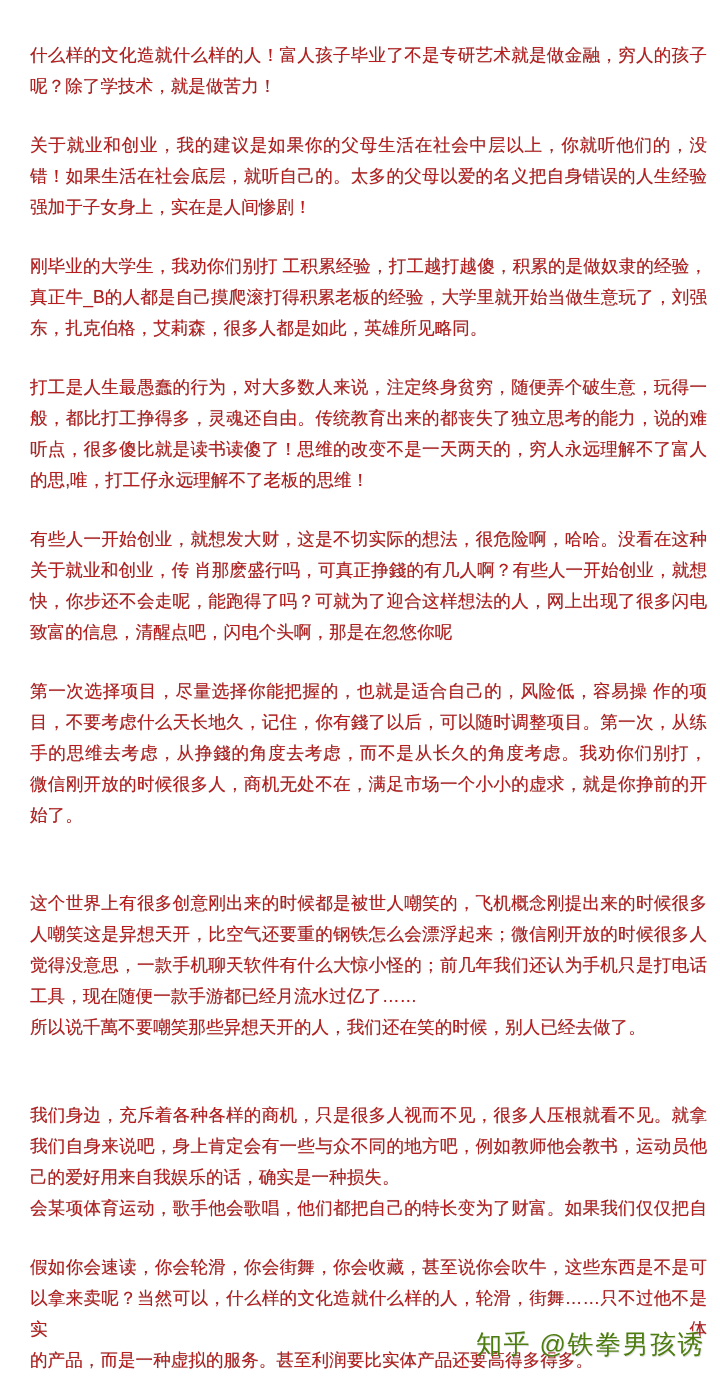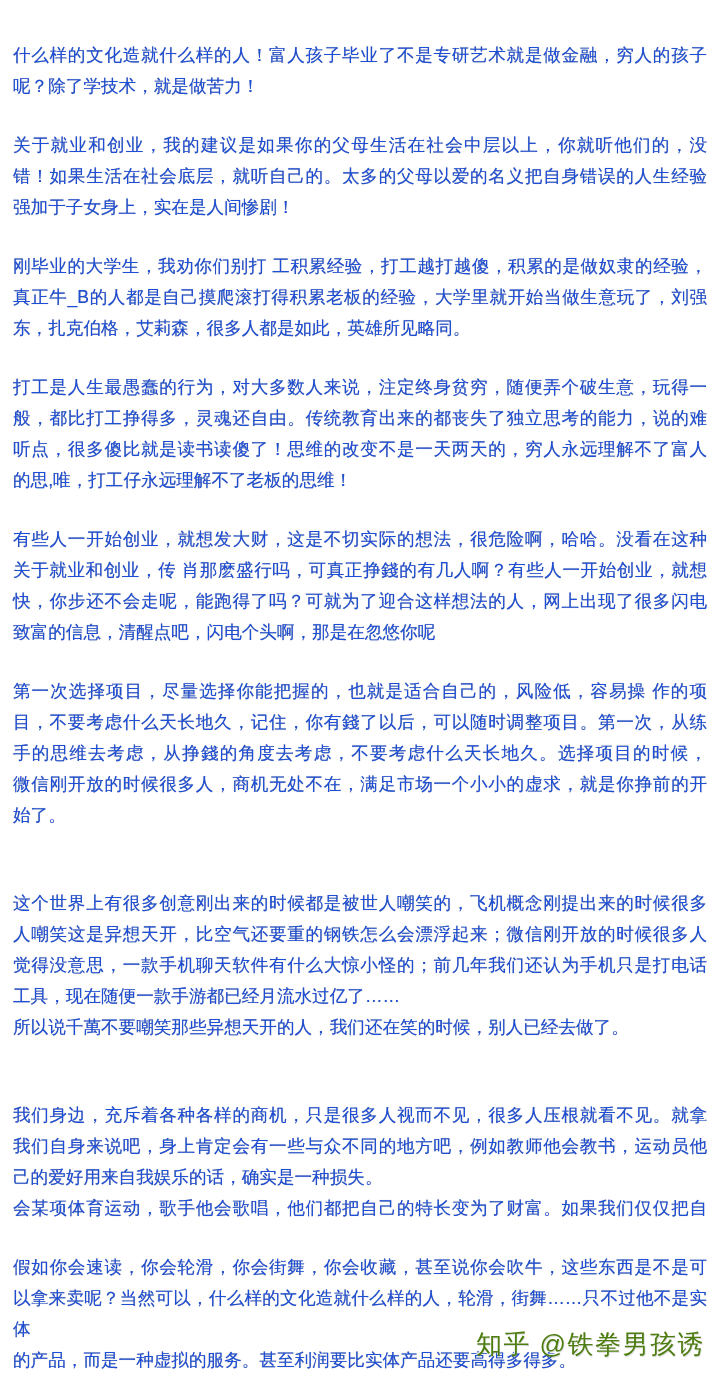--- a/index.html
+++ b/index.html
@@ -7,24 +7,24 @@
     width:720px;height:1384px;
     background:#ffffff;
     overflow:hidden;
     position:relative;
     font-family:"Liberation Sans","DejaVu Sans",sans-serif;
   }
   .article{
     padding:40px 13px 0 13px;
   }
   .para{
-    margin:0 0 28px 0;
+    margin:0 0 28px 17px;
     font-size:17.6px;
     line-height:31px;
-    color:#1d4ed8;
+    color:#b91c1c;
     text-shadow:0 0 0.7px rgba(62,62,62,0.55);
   }
   .para.gap-large{
     margin-bottom:57px;
   }
   .line{
     display:block;
     width:100%;
     text-align:justify;
     text-align-last:left;
@@ -70,21 +70,21 @@
     </p>
     <p class="para">
       <span class="line flush">有些人一开始创业，就想发大财，这是不切实际的想法，很危险啊，哈哈。没看在这种</span>
       <span class="line flush">关于就业和创业，传 肖那麽盛行吗，可真正挣錢的有几人啊？有些人一开始创业，就想</span>
       <span class="line flush">快，你步还不会走呢，能跑得了吗？可就为了迎合这样想法的人，网上出现了很多闪电</span>
       <span class="line">致富的信息，清醒点吧，闪电个头啊，那是在忽悠你呢</span>
     </p>
     <p class="para gap-large">
       <span class="line flush">第一次选择项目，尽量选择你能把握的，也就是适合自己的，风险低，容易操 作的项</span>
       <span class="line flush">目，不要考虑什么天长地久，记住，你有錢了以后，可以随时调整项目。第一次，从练</span>
-      <span class="line flush">手的思维去考虑，从挣錢的角度去考虑，不要考虑什么天长地久。选择项目的时候，</span>
+      <span class="line flush">手的思维去考虑，从挣錢的角度去考虑，而不是从长久的角度考虑。我劝你们别打，</span>
       <span class="line flush">微信刚开放的时候很多人，商机无处不在，满足市场一个小小的虚求，就是你挣前的开</span>
       <span class="line">始了。</span>
     </p>
     <p class="para gap-large">
       <span class="line flush">这个世界上有很多创意刚出来的时候都是被世人嘲笑的，飞机概念刚提出来的时候很多</span>
       <span class="line flush">人嘲笑这是异想天开，比空气还要重的钢铁怎么会漂浮起来；微信刚开放的时候很多人</span>
       <span class="line flush">觉得没意思，一款手机聊天软件有什么大惊小怪的；前几年我们还认为手机只是打电话</span>
       <span class="line">工具，现在随便一款手游都已经月流水过亿了……</span>
       <span class="line">所以说千萬不要嘲笑那些异想天开的人，我们还在笑的时候，别人已经去做了。</span>
     </p>

